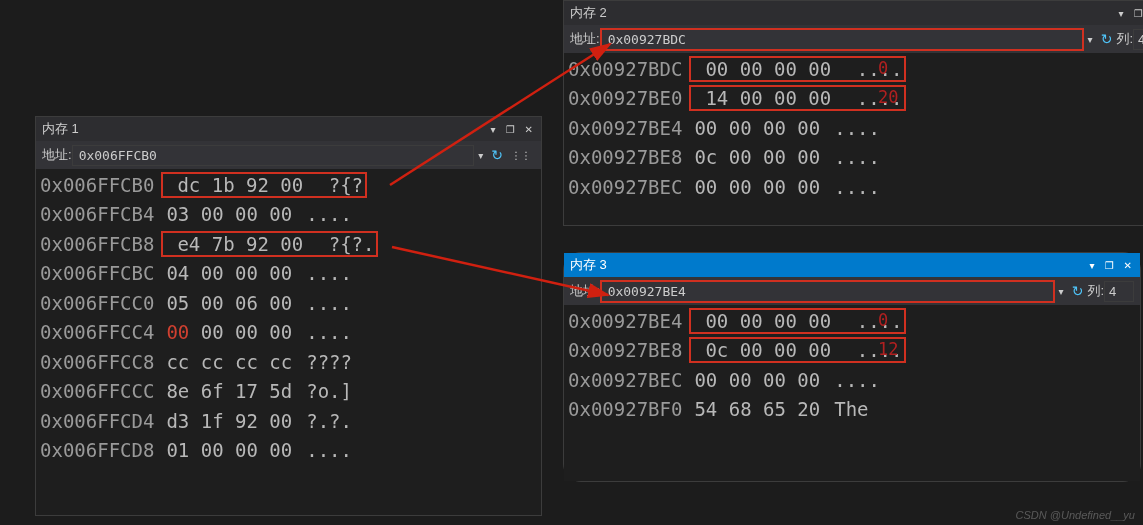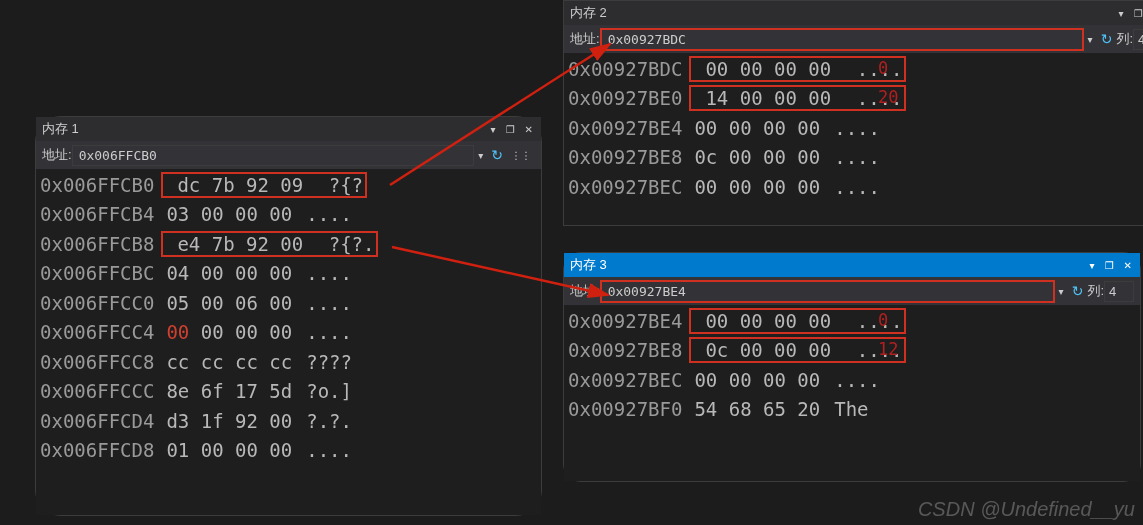--- a/index.html
+++ b/index.html
@@ -121,55 +121,55 @@
     position: absolute;
     color: #b02020;
     font-size: 17px;
     font-family: Consolas, monospace;
   }
   .watermark {
     position: absolute;
     right: 8px;
     bottom: 4px;
     color: rgba(200,200,200,0.35);
-    font-size: 20px;
+    font-size: 11px;
     font-style: italic;
     pointer-events: none;
   }
   
   .addr-highlight {
     border: 2px solid #d03020 !important;
   }
   svg.arrow {
     position: absolute;
     pointer-events: none;
     top: 0; left: 0;
   }
 </style>
 </head>
 <body>
 
-<div class="panel" style="left:35px; top:116px; width:507px; height:400px;border-radius:26px;">
+<div class="panel" style="left:35px; top:116px; width:507px; height:400px;">
   <div class="title-bar">
     <span>内存 1</span>
     <div class="title-controls">
       <span>▾</span>
       <span>❐</span>
       <span>✕</span>
     </div>
   </div>
   <div class="toolbar">
     <span class="toolbar-label">地址:</span>
     <input class="addr-input" value="0x006FFCB0" style="">
     <span class="dropdown-arrow">▾</span>
     <span class="refresh-btn">↻</span>
     <span class="toolbar-extra">⋮⋮</span>
   </div>
   <div class="mem-body" id="body1">
-      <div class="mem-row"><span class="addr-col">0x006FFCB0</span><span style="margin-left: 10px;"></span><span class="redbox-inline"><span class="bytes-col">dc 7b 92 09</span>  <span class="ascii-col">?{?</span></span></div>
+      <div class="mem-row"><span class="addr-col">0x006FFCB0</span><span style="margin-left: 10px;"></span><span class="redbox-inline"><span class="bytes-col">dc 1b 92 00</span>  <span class="ascii-col">?{?</span></span></div>
       <div class="mem-row"><span class="addr-col">0x006FFCB4</span><span class="bytes-col">03 00 00 00</span><span class="ascii-col">....</span></div>
       <div class="mem-row"><span class="addr-col">0x006FFCB8</span><span style="margin-left: 10px;"></span><span class="redbox-inline"><span class="bytes-col">e4 7b 92 00</span>  <span class="ascii-col">?{?.</span></span></div>
       <div class="mem-row"><span class="addr-col">0x006FFCBC</span><span class="bytes-col">04 00 00 00</span><span class="ascii-col">....</span></div>
       <div class="mem-row"><span class="addr-col">0x006FFCC0</span><span class="bytes-col">05 00 06 00</span><span class="ascii-col">....</span></div>
       <div class="mem-row"><span class="addr-col">0x006FFCC4</span><span class="bytes-col"><span class="red">00</span><span> 00 00 00</span></span><span class="ascii-col">....</span></div>
       <div class="mem-row"><span class="addr-col">0x006FFCC8</span><span class="bytes-col">cc cc cc cc</span><span class="ascii-col">????</span></div>
       <div class="mem-row"><span class="addr-col">0x006FFCCC</span><span class="bytes-col">8e 6f 17 5d</span><span class="ascii-col">?o.]</span></div>
       <div class="mem-row"><span class="addr-col">0x006FFCD4</span><span class="bytes-col">d3 1f 92 00</span><span class="ascii-col">?.?.</span></div>
       <div class="mem-row"><span class="addr-col">0x006FFCD8</span><span class="bytes-col">01 00 00 00</span><span class="ascii-col">....</span></div>
     </div>

